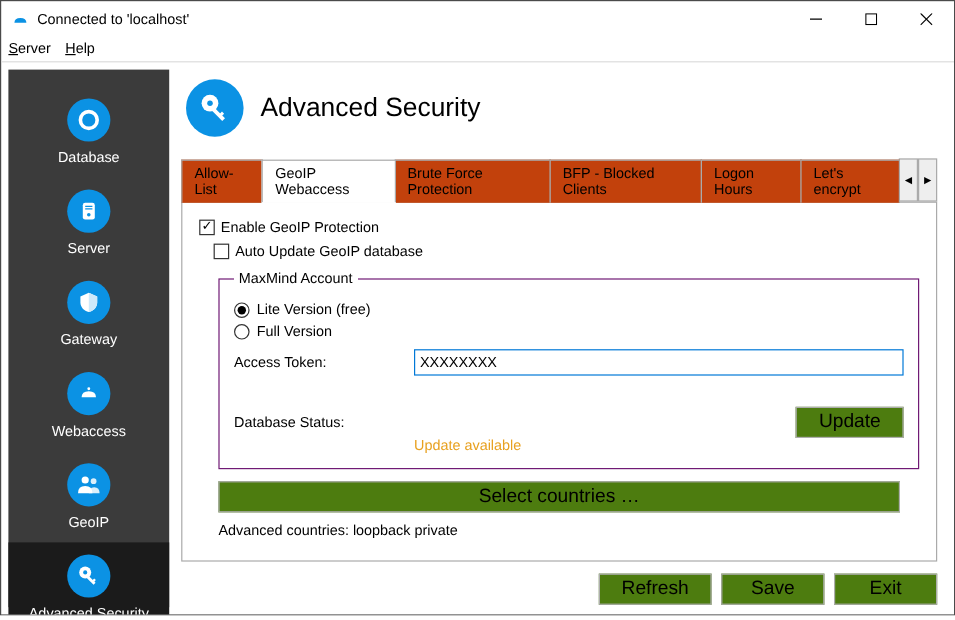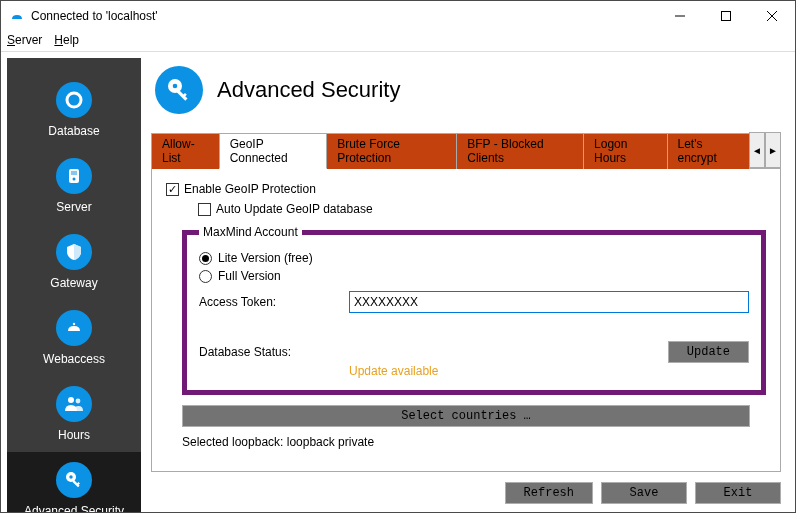--- a/index.html
+++ b/index.html
@@ -25,30 +25,30 @@
   .tabs-row { display:flex; align-items:stretch; }
   .tabs { display:flex; flex:1; }
   .tab { border:1px solid #aaa; border-bottom:none; background:#fff; padding:3px 10px; font-size:12px; margin-right:-1px; position:relative; top:1px;}
   .tab.inactive { background:#c2410c; color:#000; border-top:1px solid #aaa;}
   .tab.active { background:#fff; border-bottom:1px solid #fff; z-index:2;}
   .tab-spin { display:flex; }
   .tab-spin .sp { width:16px; border:1px solid #aaa; background:#eee; display:flex; align-items:center; justify-content:center; font-size:10px;}
   .panel { border:1px solid #aaa; flex:1; padding:10px 14px 14px 14px; display:flex; flex-direction:column; overflow:hidden;}
   .chk-row { display:flex; align-items:center; gap:5px; margin:3px 0; font-size:12px;}
   .chk { width:13px; height:13px; border:1px solid #333; display:inline-flex; align-items:center; justify-content:center; font-size:11px; line-height:1; background:#fff;}
-  fieldset.group { border:5px solid #701a75; margin:6px 0 10px 16px; padding:8px 12px 12px 12px; }
+  fieldset.group { border:1px solid #701a75; margin:6px 0 10px 16px; padding:8px 12px 12px 12px; }
   fieldset.group legend { font-size:12px; padding:0 4px; }
   .radio-row { display:flex; align-items:center; gap:6px; margin:4px 0; font-size:12px;}
   .radio { width:13px; height:13px; border:1px solid #333; border-radius:50%; display:inline-flex; align-items:center; justify-content:center; background:#fff;}
   .radio .dot { width:7px; height:7px; background:#000; border-radius:50%; }
   .form-row { display:flex; align-items:center; margin:8px 0 0 0; font-size:12px;}
   .form-label { width:150px; }
   .text-input { flex:1; border:1px solid #0078d7; height:22px; padding:1px 4px; font-size:12px; font-family:inherit;}
   .status-val { color:#e8a120;margin-top:39px; }
-  .btn { background:#737373; border:1px solid #adadad; padding:3px 18px; font-size:12px; min-width:74px; text-align:center;font-family:Liberation Mono, monospace;}
+  .btn { background:#4d7c0f; border:1px solid #adadad; padding:3px 18px; font-size:16px; min-width:74px; text-align:center;}
   .btn.wide { width:100%; padding:3px 0; }
   .select-countries-row { margin:0 16px; }
   .selected-text { margin:8px 0 0 16px; font-size:12px;}
   .footer { display:flex; justify-content:flex-end; gap:8px; padding:10px 0 0 0; }
   .footer .btn { min-width:86px; }
   svg { display:block; }
 </style>
 </head>
 <body>
 
@@ -129,21 +129,21 @@
       </div>
       <div class="side-item">
         <span class="ic">
             <svg width="22" height="20">
               <circle cx="8" cy="6" r="3" fill="#fff"></circle>
               <circle cx="15" cy="7" r="2.4" fill="#fff" opacity="0.85"></circle>
               <path d="M2 17 Q2 11 8 11 Q14 11 14 17 Z" fill="#fff"></path>
               <path d="M11 17 Q11 12 15.5 12 Q20 12 20 17 Z" fill="#fff" opacity="0.85"></path>
             </svg>
           </span>
-        <span>Hours</span>
+        <span>GeoIP</span>
       </div>
       <div class="side-item active">
         <span class="ic">
             <svg width="22" height="22" viewBox="0 0 22 22">
               <circle cx="8" cy="8" r="5" fill="#fff"></circle>
               <circle cx="8" cy="8" r="1.7" fill="#0b92e4"></circle>
               <rect x="11" y="11" width="8" height="2.4" transform="rotate(45 11 11)" fill="#fff"></rect>
               <rect x="15.5" y="13" width="2" height="3" transform="rotate(45 15.5 13)" fill="#fff"></rect>
             </svg>
           </span>
@@ -161,40 +161,40 @@
               <rect x="15" y="15" width="12" height="3.2" transform="rotate(45 15 15)" fill="#fff"></rect>
               <rect x="21" y="18" width="2.5" height="4" transform="rotate(45 21 18)" fill="#fff"></rect>
             </svg>
         </span>
         <h1>Advanced Security</h1>
       </div>
 
       <div class="tabs-row">
         <div class="tabs">
           <div class="tab inactive">Allow-List</div>
-          <div class="tab active">GeoIP Connected</div>
+          <div class="tab active">GeoIP Webaccess</div>
           <div class="tab inactive">Brute Force Protection</div>
           <div class="tab inactive">BFP - Blocked Clients</div>
           <div class="tab inactive">Logon Hours</div>
           <div class="tab inactive">Let's encrypt</div>
         </div>
         <div class="tab-spin">
           <div class="sp">◄</div>
           <div class="sp">►</div>
         </div>
       </div>
 
       <div class="panel">
 
         <label class="chk-row">
           <span class="chk">✓</span>
           <span>Enable GeoIP Protection</span>
         </label>
 
-        <label class="chk-row" style="margin-left:32px;">
+        <label class="chk-row" style="margin-left:12px;">
           <span class="chk"></span>
           <span>Auto Update GeoIP database</span>
         </label>
 
         <fieldset class="group">
           <legend>MaxMind Account</legend>
 
           <label class="radio-row">
             <span class="radio">
                 <span class="dot"></span>
@@ -216,21 +216,21 @@
             <span class="status-val">Update available</span>
             <span style="flex:1"></span>
             <button class="btn">Update</button>
           </div>
         </fieldset>
 
         <div class="select-countries-row">
           <button class="btn wide">Select countries …</button>
         </div>
 
-        <div class="selected-text">Selected loopback: loopback private</div>
+        <div class="selected-text">Advanced countries: loopback private</div>
 
       </div>
 
       <div class="footer">
         <button class="btn">Refresh</button>
         <button class="btn">Save</button>
         <button class="btn">Exit</button>
       </div>
 
     </div>

